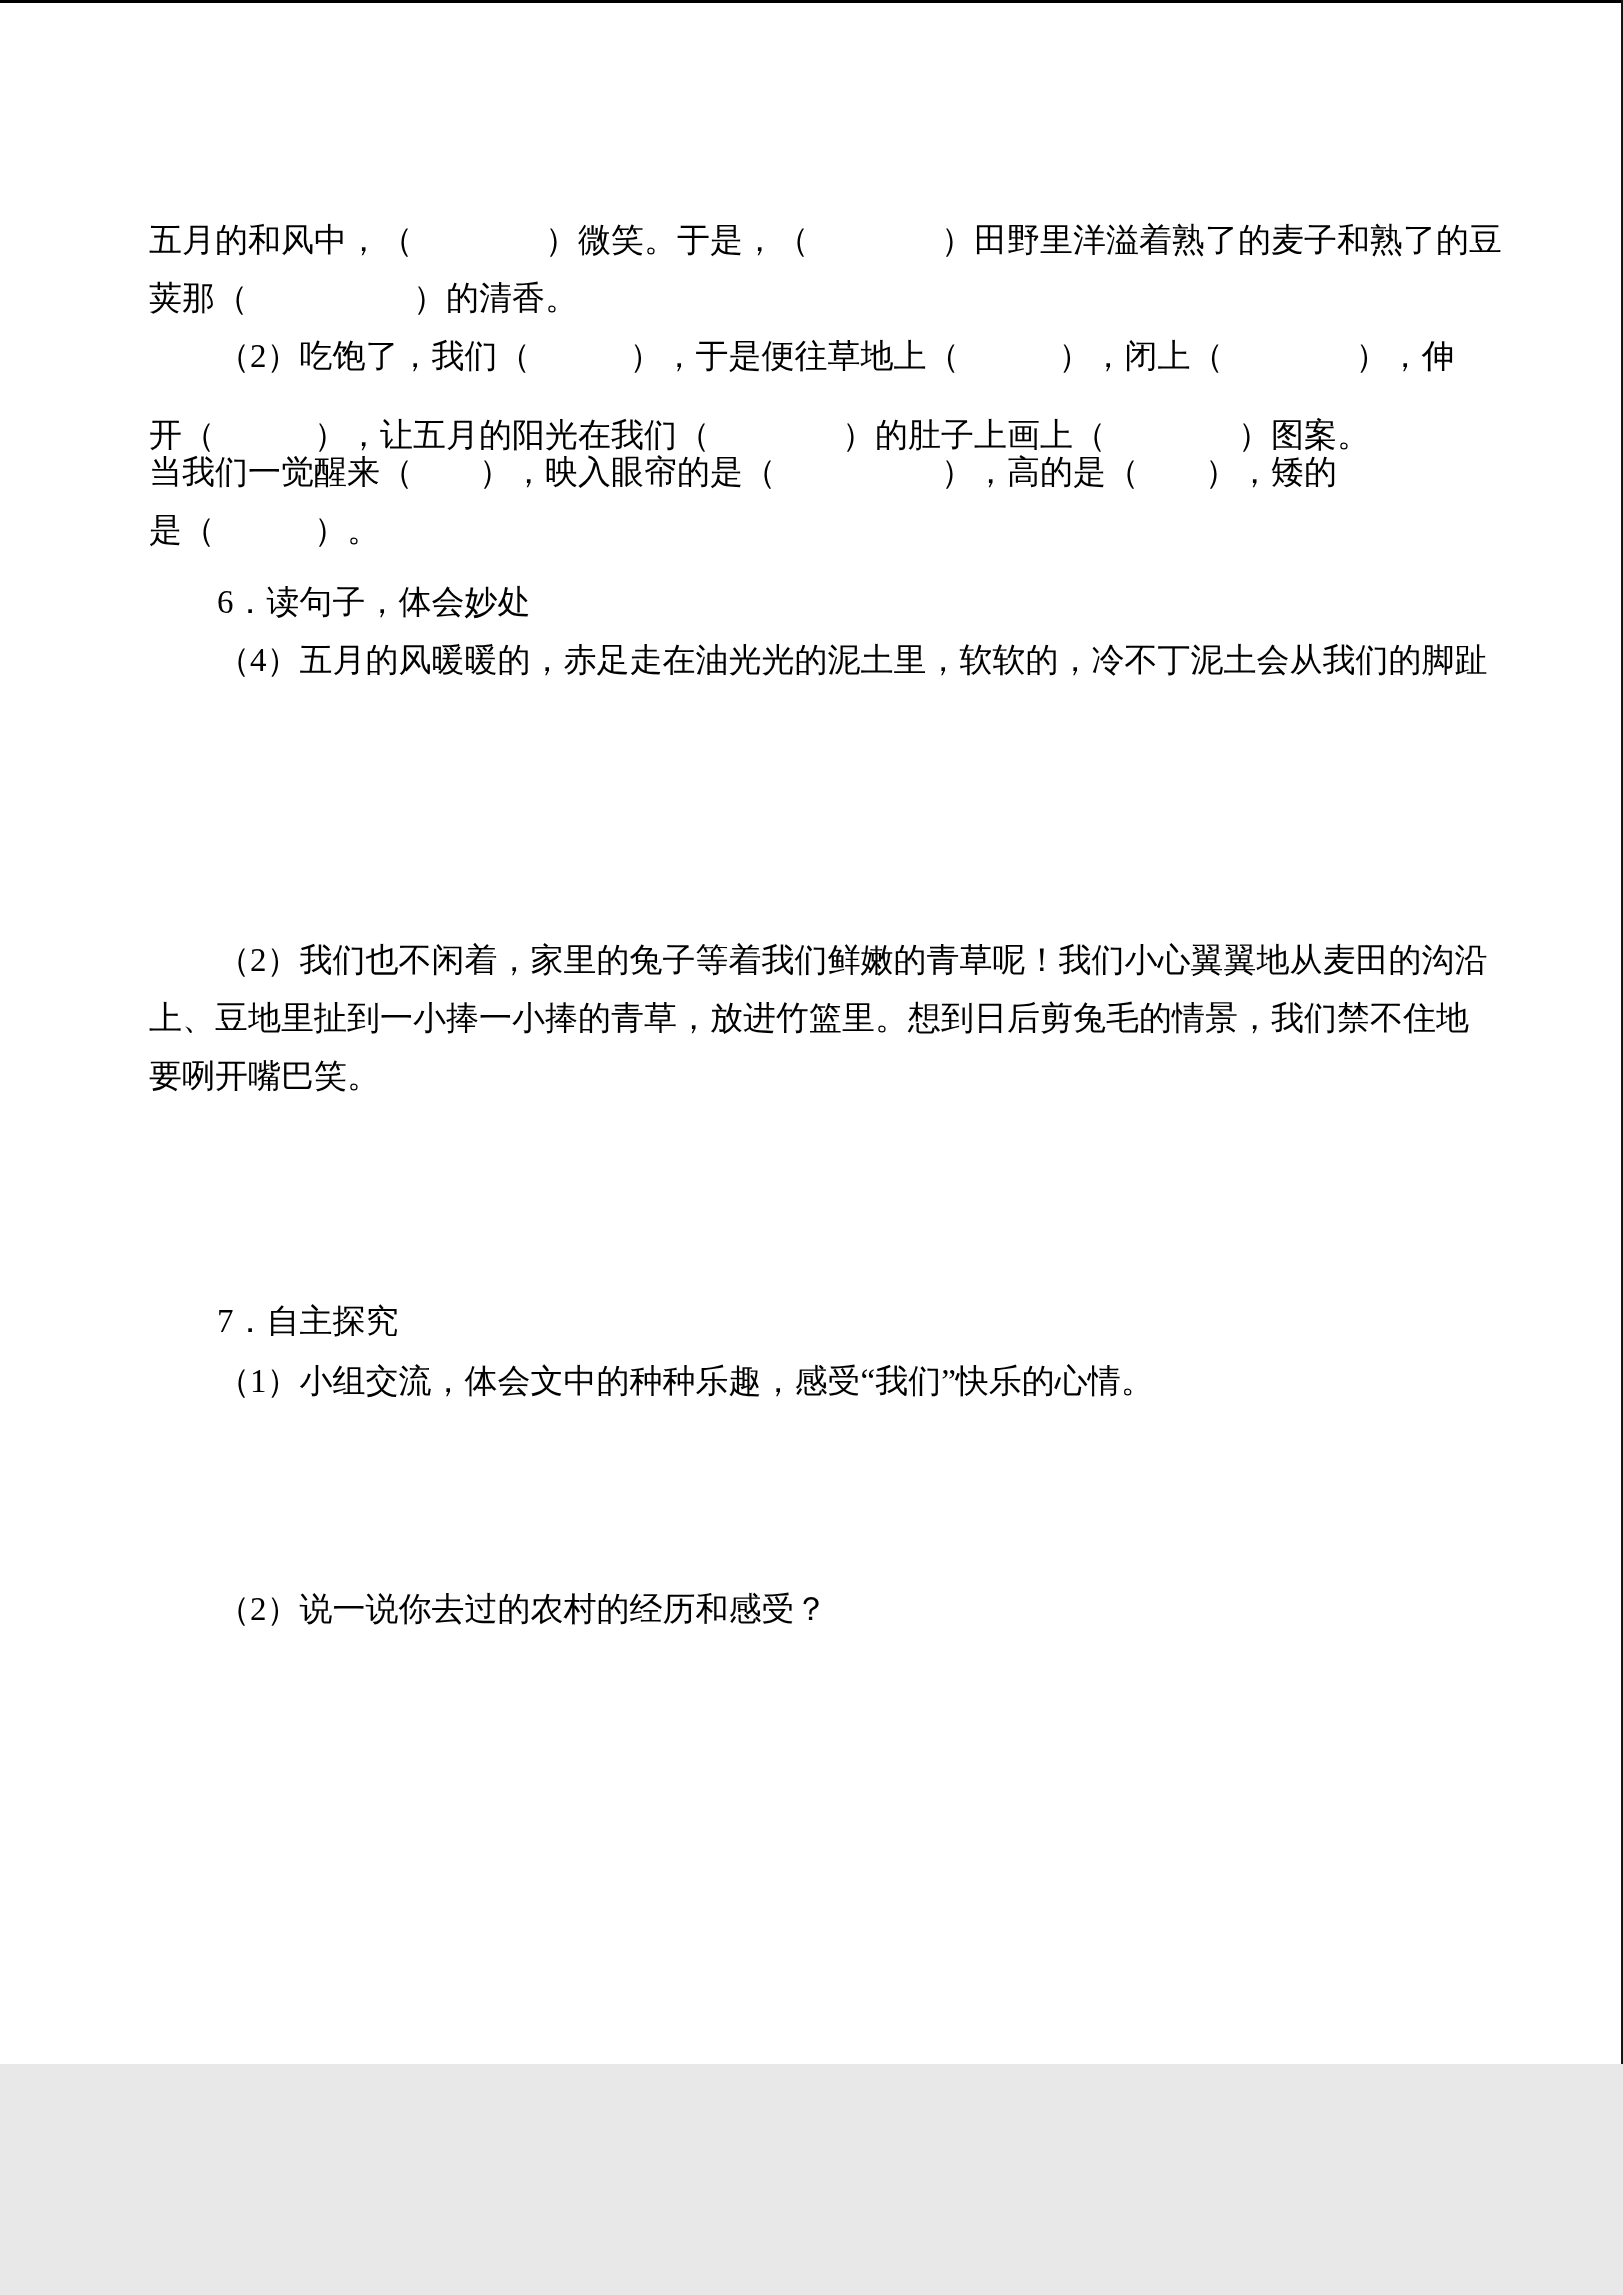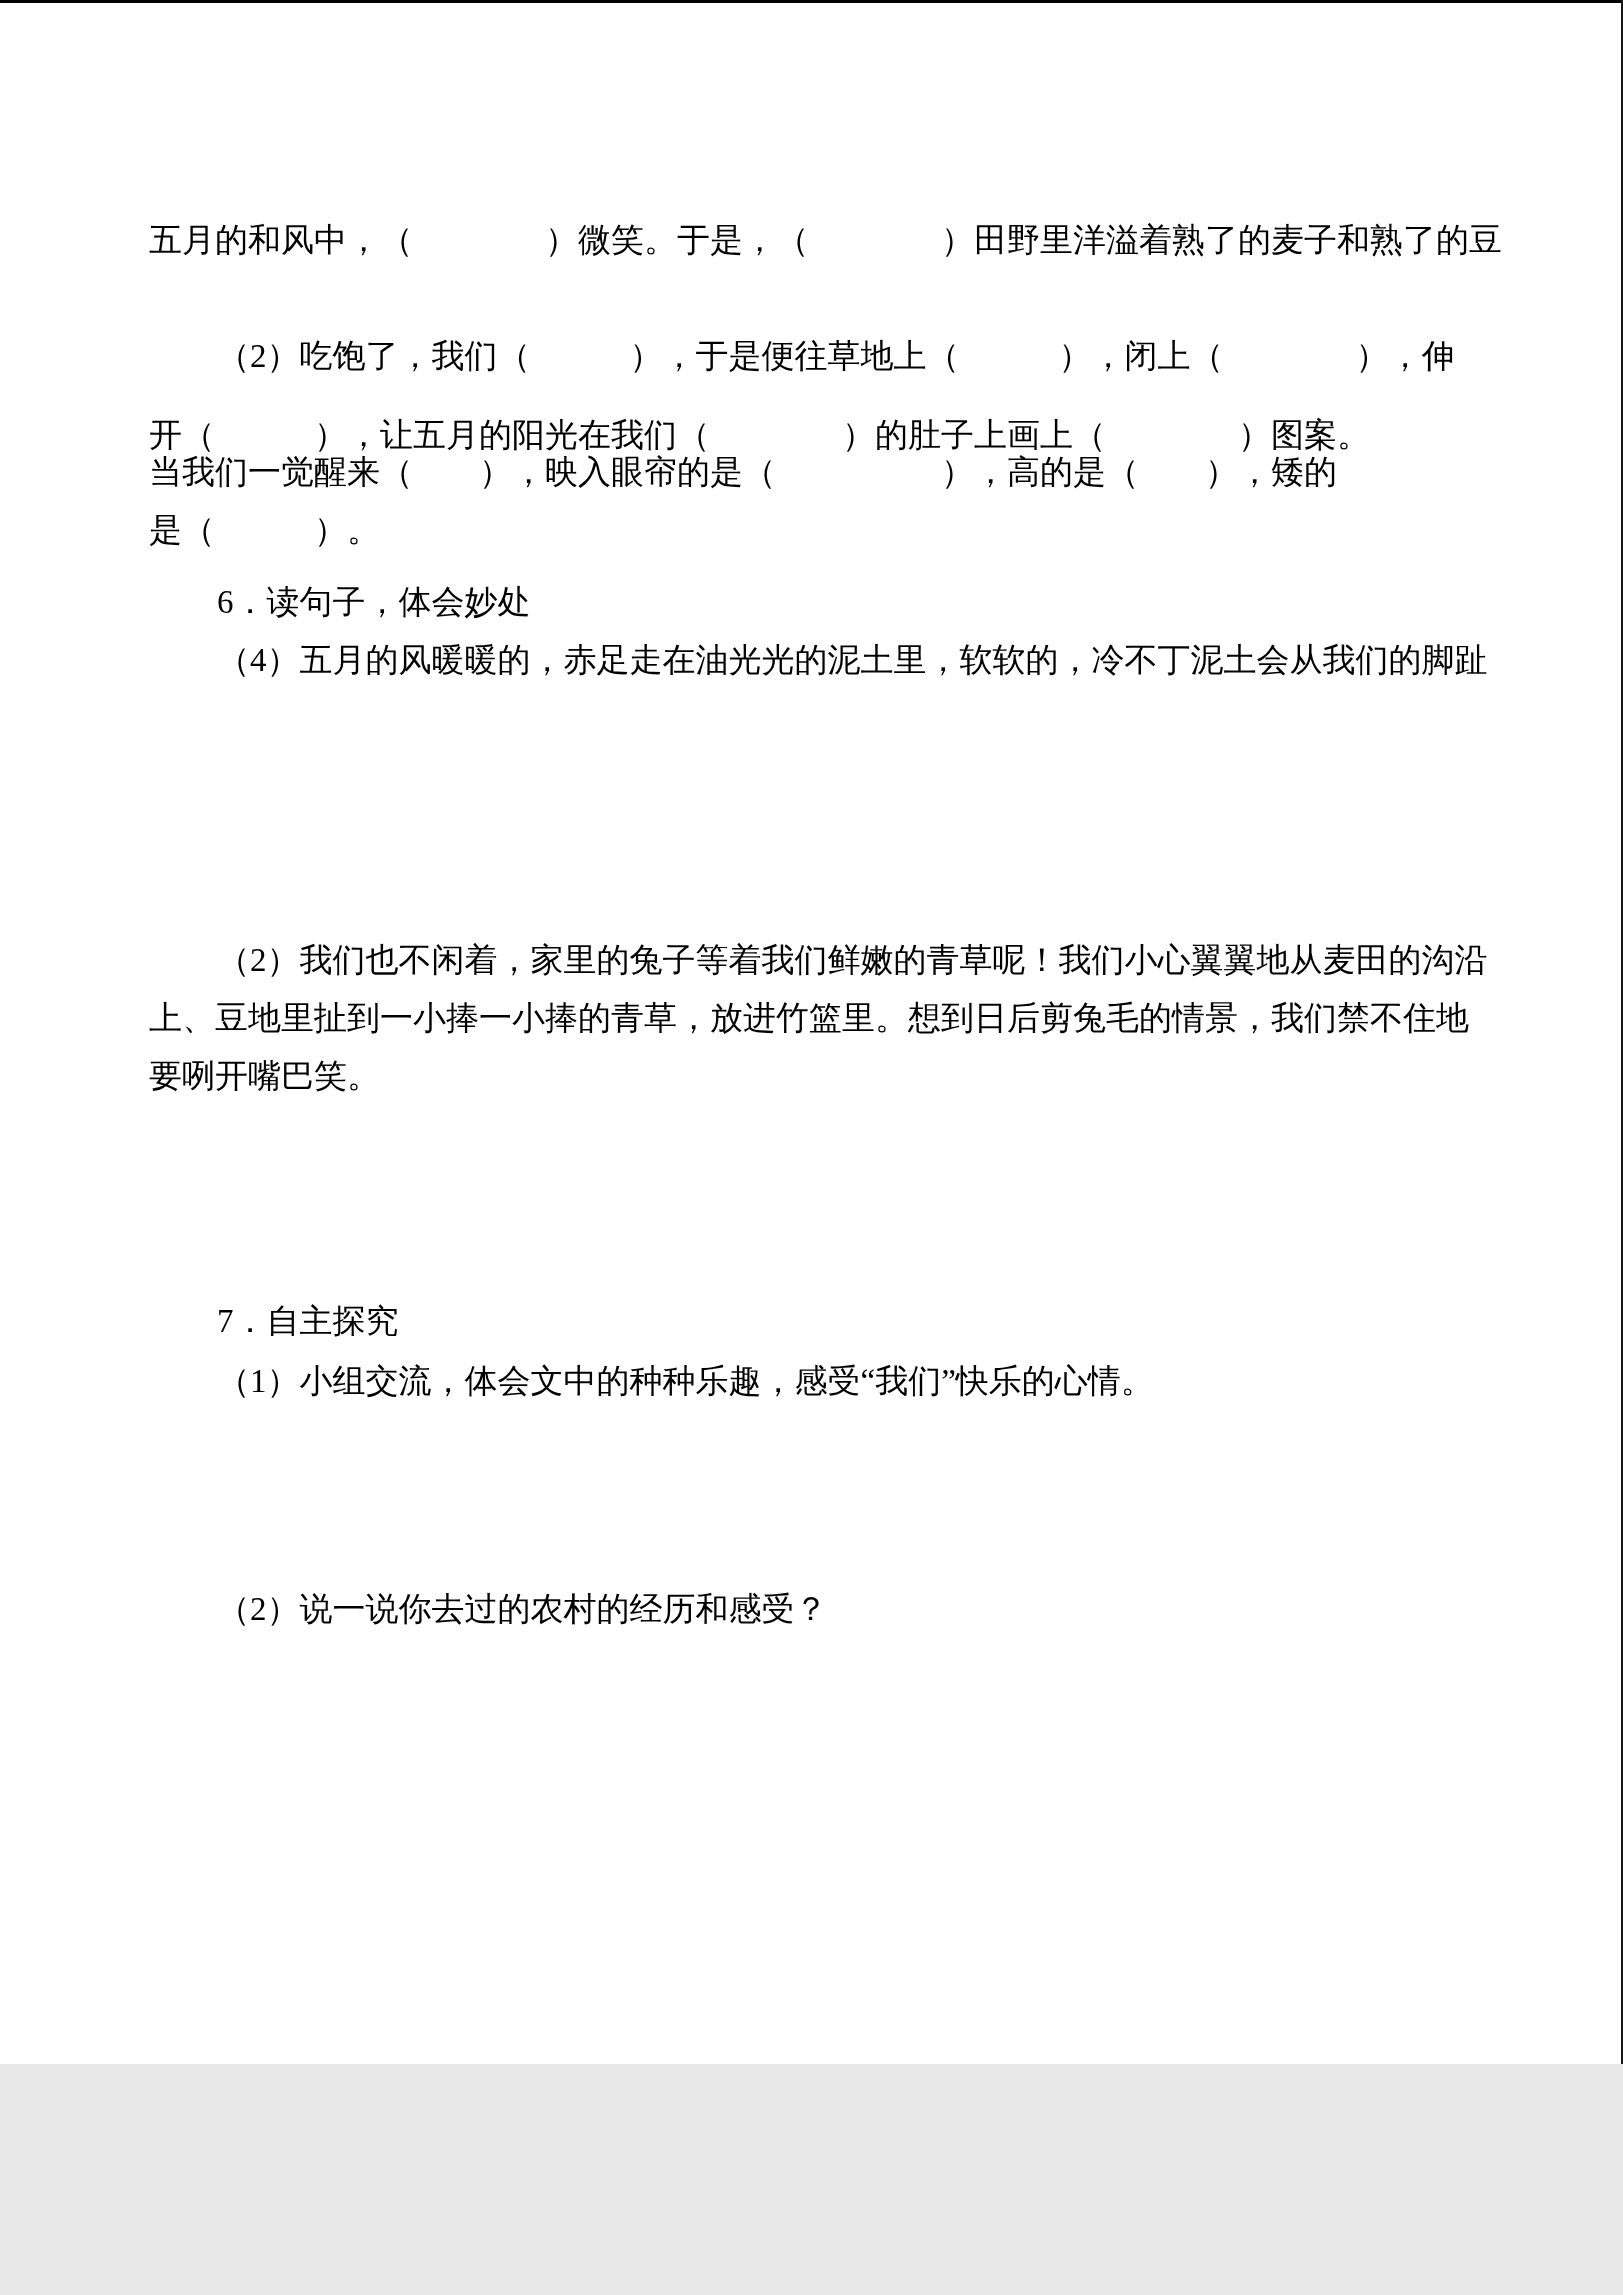--- a/index.html
+++ b/index.html
@@ -52,20 +52,21 @@
   }
 </style>
 </head>
 <body>
 
 <div class="page">
   <div class="edge-top"></div>
   <div class="edge-right"></div>
 
   <div class="line" style="top:211px">五月的和风中，（　　　　）微笑。于是，（　　　　）田野里洋溢着熟了的麦子和熟了的豆</div>
+  <div class="line" style="top:269px">荚那（　　　　　）的清香。</div>
   <div class="line indent" style="top:327px">（2）吃饱了，我们（　　　），于是便往草地上（　　　），闭上（　　　　），伸</div>
   <div class="line" style="top:406px">开（　　　），让五月的阳光在我们（　　　　）的肚子上画上（　　　　）图案。</div>
   <div class="line" style="top:443px">当我们一觉醒来（　　），映入眼帘的是（　　　　　），高的是（　　），矮的</div>
   <div class="line" style="top:501px">是（　　　）。</div>
 
   <div class="line indent" style="top:573px">6．读句子，体会妙处</div>
   <div class="line indent" style="top:631px">（4）五月的风暖暖的，赤足走在油光光的泥土里，软软的，冷不丁泥土会从我们的脚趾</div>
 
   <div class="line indent" style="top:931px">（2）我们也不闲着，家里的兔子等着我们鲜嫩的青草呢！我们小心翼翼地从麦田的沟沿</div>
   <div class="line" style="top:989px">上、豆地里扯到一小捧一小捧的青草，放进竹篮里。想到日后剪兔毛的情景，我们禁不住地</div>

